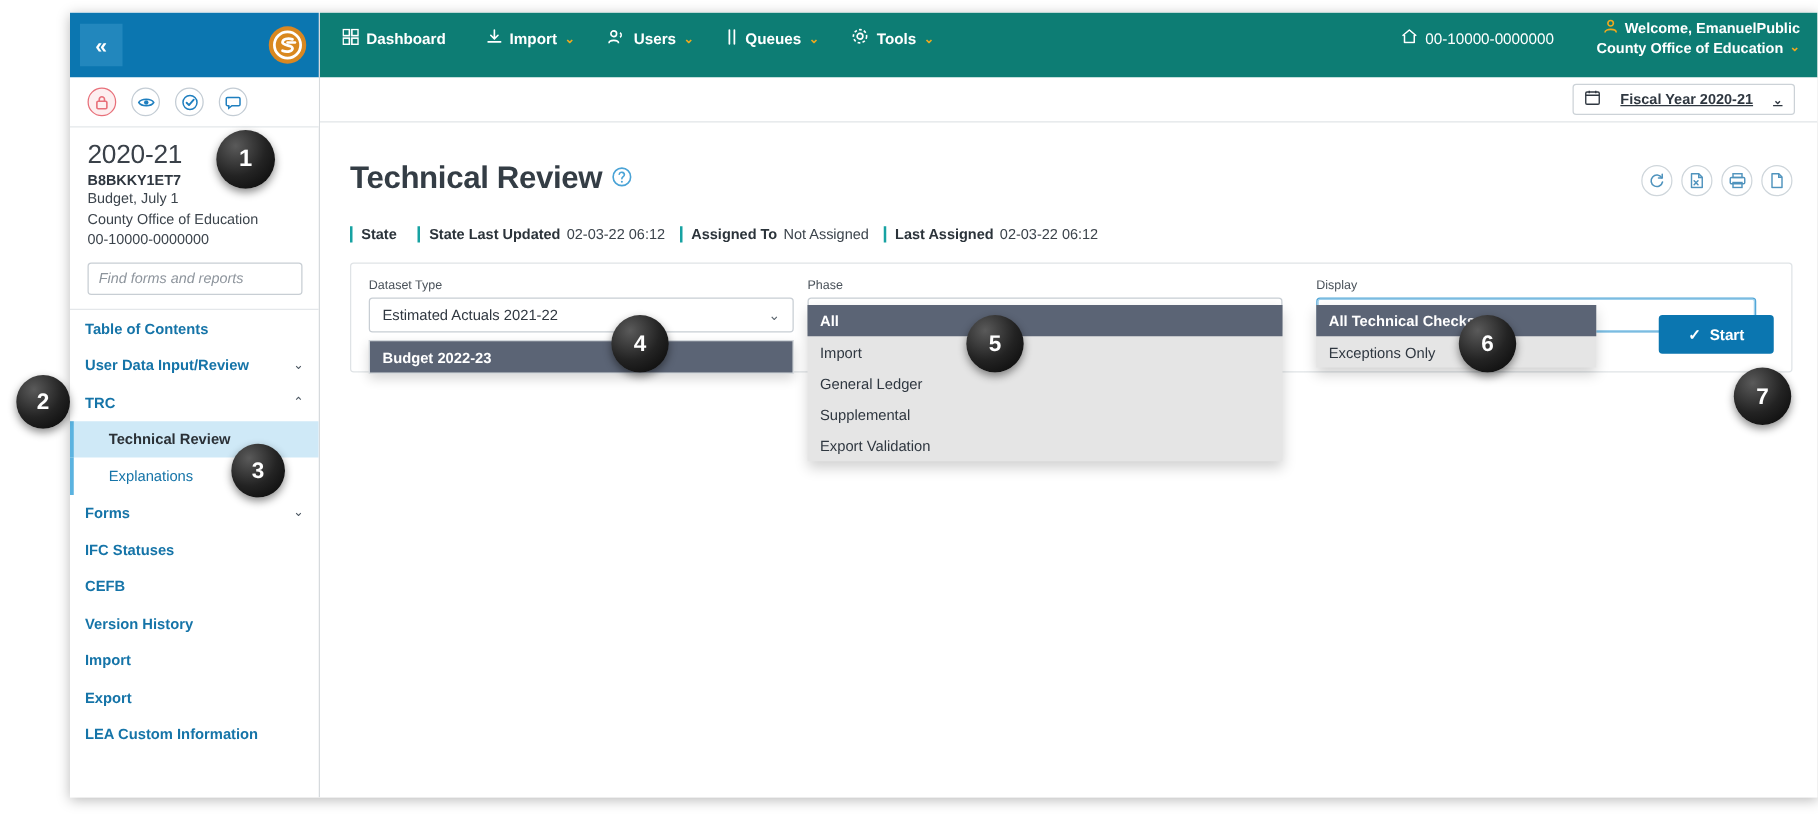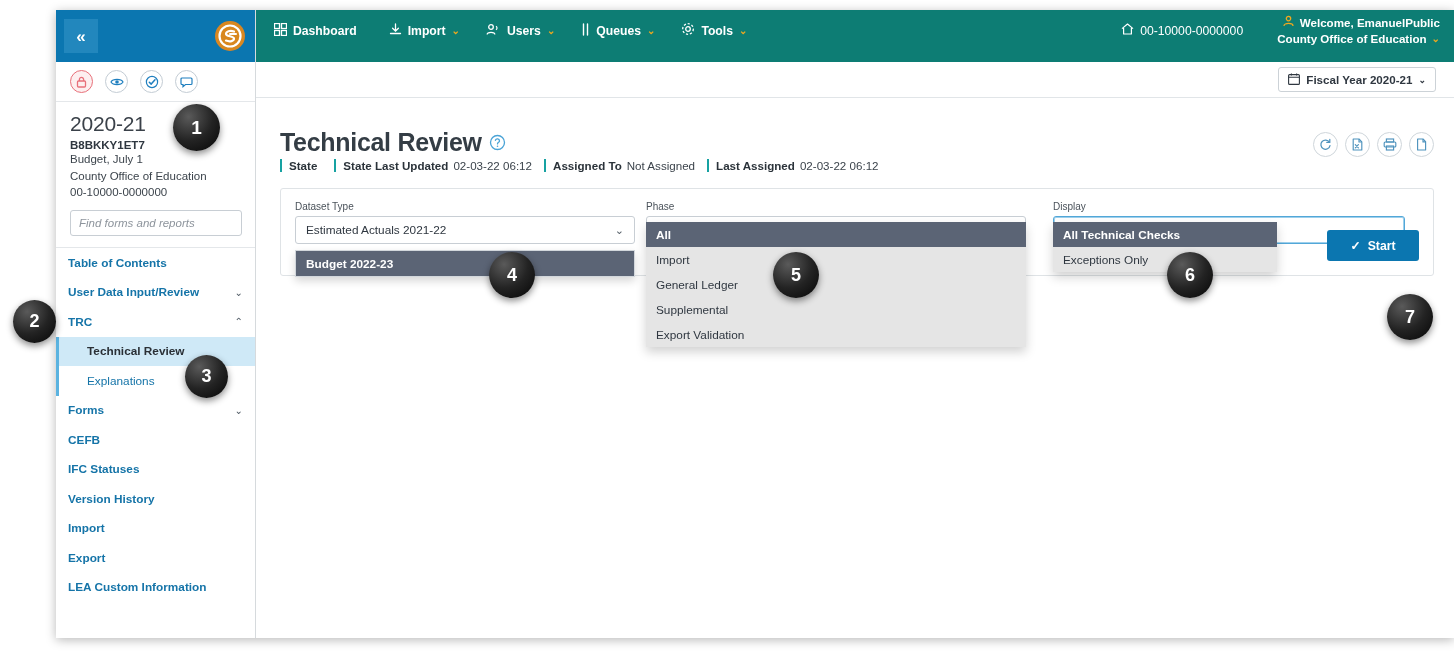--- a/index.html
+++ b/index.html
@@ -129,24 +129,24 @@
   }
   .tb-user .cv { color: #f0a91e; font-size: 10px; }
 
   .subbar {
     height: 36px; flex: 0 0 36px;
     border-bottom: 1px solid #e1e5e8;
     display: flex; align-items: center; justify-content: flex-end;
     padding-right: 18px; background: #fff;
   }
   .fy-btn {
-    display: flex; align-items: center; gap: 6px;
+    display: flex; align-items: center; gap: 16px;
     border: 1px solid #ccd2d7; border-radius: 3px; background: #fff;
     height: 25px; padding: 0 9px; font-size: 11.6px; color: #2f3740;
-    font-weight: bold; cursor: pointer; font-family: "Liberation Sans", sans-serif;
+    font-weight: bold; cursor: pointer; font-family: "Liberation Sans", sans-serif; text-decoration: underline;
   }
   .fy-btn .cv { color: #2f3740; font-size: 9px; }
 
   .content { padding: 14px 20px 0 24px; flex: 1; position: relative; overflow: hidden; }
 
   .alert {
     height: 34px; background: #fbeaa0; border: 1px solid #e5cf6b;
     border-radius: 3px; display: flex; align-items: center;
     padding: 0 12px; font-size: 11.8px; color: #3c3724; gap: 8px;
     position: relative;
@@ -163,21 +163,21 @@
   }
   .title-actions { margin-left: auto; display: flex; gap: 7px; margin-top: 4px; }
   .act-btn {
     width: 25px; height: 25px; border-radius: 50%;
     border: 1px solid #cfd6db; background: #fff;
     display: flex; align-items: center; justify-content: center; cursor: pointer;
   }
   .act-btn svg { display: block; }
 
   .statusline {
-    margin-top: 2px; display: flex; align-items: center;
+    margin-top: 24px; display: flex; align-items: center;
     font-size: 11.6px; color: #3c444c; gap: 0;
   }
   .statusline .seg { display: flex; align-items: center; padding: 0 12px 0 7px; }
   .statusline .bar { width: 2px; height: 13px; background: #17a2a2; }
   .statusline b { font-weight: bold; color: #2b333a; margin-right: 5px; }
 
   .panel {
     margin-top: 16px;
     border: 1px solid #dfe3e6; border-radius: 3px;
     padding: 12px 14px 18px 14px; background: #fff;
@@ -306,25 +306,25 @@
         <span>Technical Review</span>
       </div>
       <div class="nav-sub plain">
         <span>Explanations</span>
       </div>
       <div class="nav-item">
         <span class="lbl">Forms</span>
         <span class="chev">⌄</span>
       </div>
       <div class="nav-item">
+        <span class="lbl">IFC Statuses</span>
+        <span class="chev"></span>
+      </div>
+      <div class="nav-item">
         <span class="lbl">CEFB</span>
-        <span class="chev"></span>
-      </div>
-      <div class="nav-item">
-        <span class="lbl">IFC Statuses</span>
         <span class="chev"></span>
       </div>
       <div class="nav-item">
         <span class="lbl">Version History</span>
         <span class="chev"></span>
       </div>
       <div class="nav-item">
         <span class="lbl">Import</span>
         <span class="chev"></span>
       </div>

